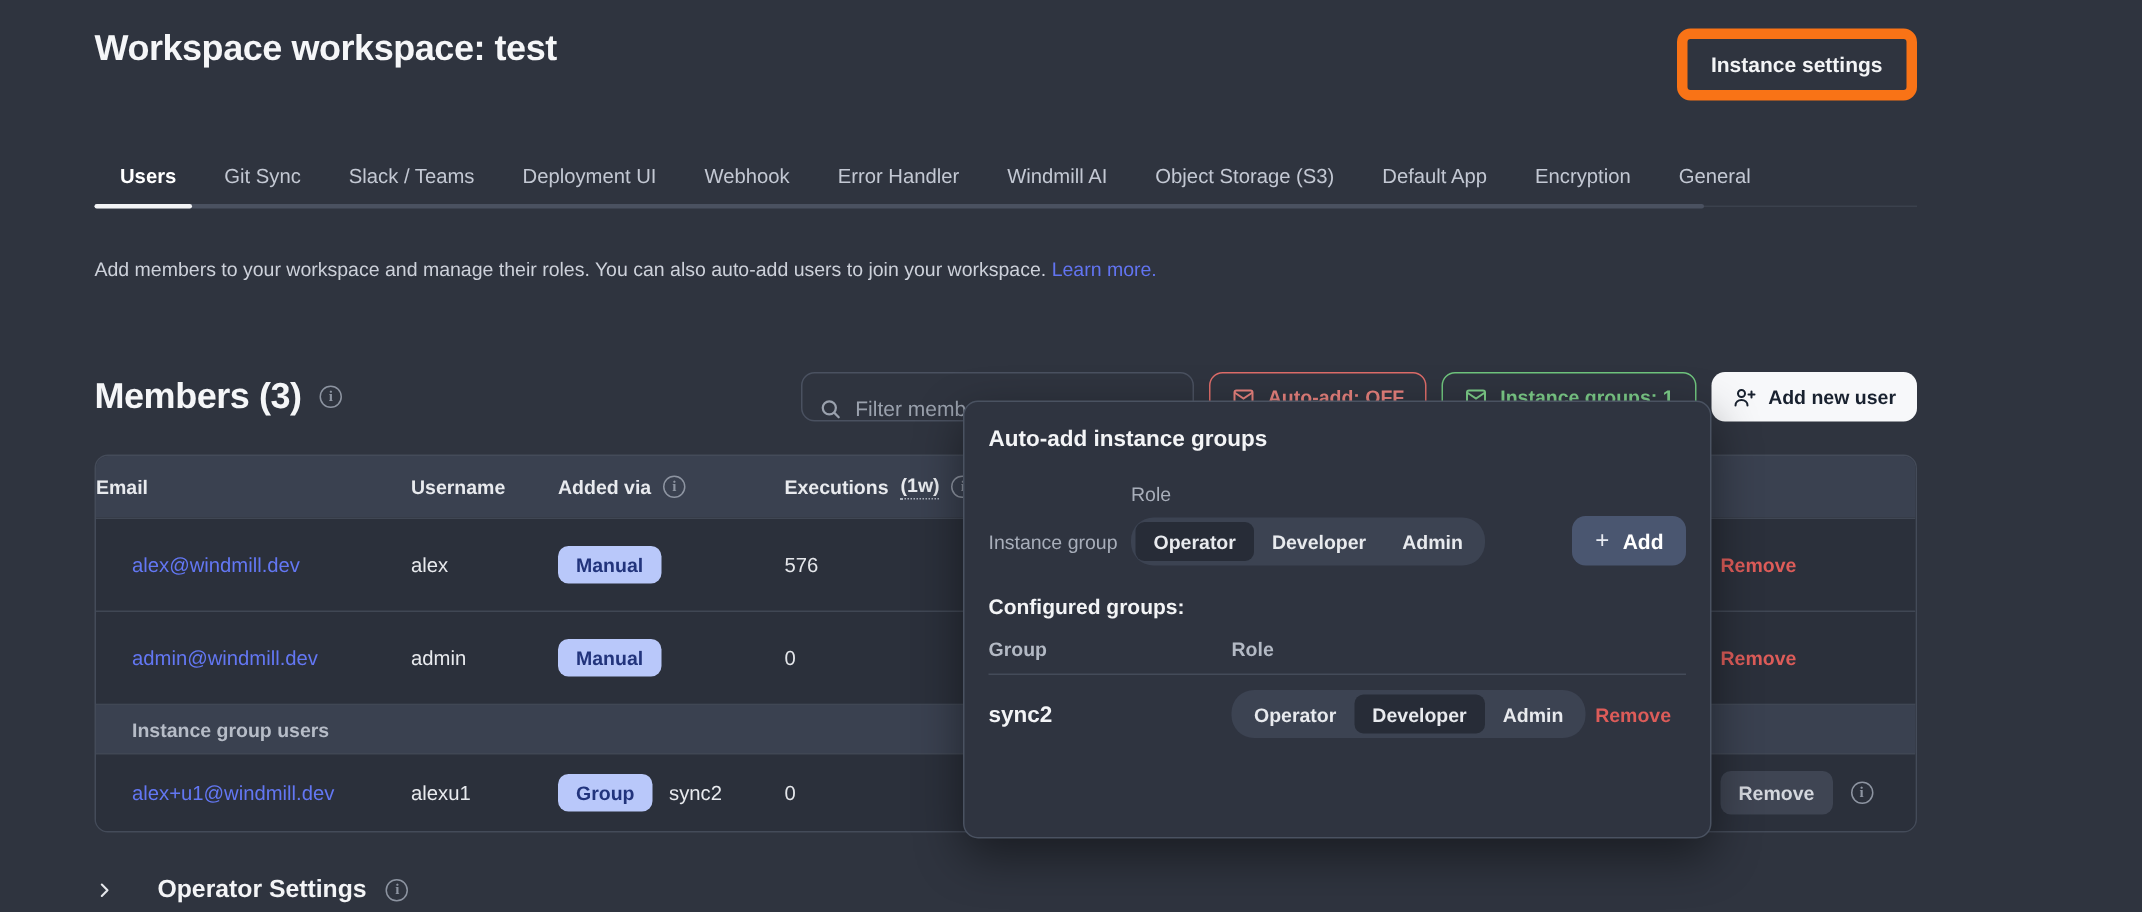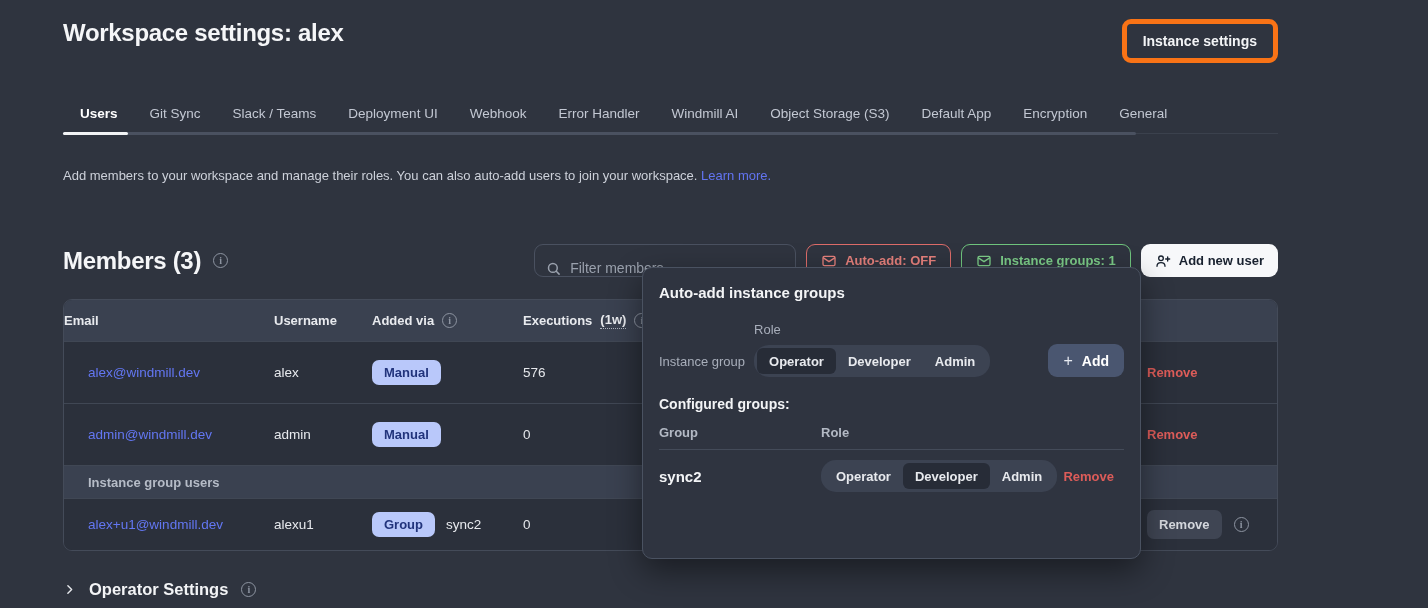--- a/index.html
+++ b/index.html
@@ -10,21 +10,21 @@
     position:relative;
     overflow:hidden;
     color:#e5e7eb;
   }
   .container { position:absolute; left:63px; top:0; width:1215px; }
 
   
   .header-row { display:flex; justify-content:space-between; align-items:flex-start; padding-top:19px; }
   .page-title { font-size:24px; font-weight:700; color:#f5f6f8; letter-spacing:-0.3px; }
   .instance-settings-btn {
-    border:5px solid #f97316; background:transparent; color:#f3f4f6;
+    border:7px solid #f97316; background:transparent; color:#f3f4f6;
     font-weight:700; font-size:14px; padding:9px 16px; border-radius:9px;
     font-family:inherit; cursor:pointer;
   }
 
   
   .tabs { display:flex; margin-top:37px; position:relative; }
   .tab { font-size:13.5px; color:#c3c8d3; padding:6px 16px 14px 16px; cursor:pointer; white-space:nowrap; }
   .tab:first-child { padding-left:17px; }
   .tab.active { color:#ffffff; font-weight:700; }
   .tabs-track { position:absolute; left:0; bottom:0; height:3px; width:1073px; background:#4a5160; border-radius:2px; }
@@ -131,31 +131,31 @@
   .configured-cols { display:flex; margin-top:13px; font-size:13px; font-weight:700; color:#b3b9c4;
                      padding-bottom:9px; border-bottom:1px solid #444b59; }
   .col-group { width:162px; }
   .configured-row { display:flex; align-items:center; margin-top:10px; }
   .configured-group-name { width:162px; font-size:15px; font-weight:700; color:#f3f4f6; }
   .configured-remove { margin-left:auto; margin-right:10px; }
 
   
   .operator-row { margin-top:29px; display:flex; align-items:center; gap:13px; }
   .chevron { color:#e5e7eb; display:flex; align-items:center; cursor:pointer; }
-  .operator-heading { font-size:16.5px; font-weight:700; color:#f3f4f6; }
+  .operator-heading { font-size:16.5px; font-weight:700; color:#f3f4f6;margin-left:16px; }
 
   svg { display:block; }
 </style>
 </head>
 <body>
 
 <div class="container">
 
   <div class="header-row">
-    <div class="page-title">Workspace settings: alex</div>
+    <div class="page-title">Workspace workspace: test</div>
     <button class="instance-settings-btn">Instance settings</button>
   </div>
 
   <div class="tabs">
     <div class="tab active">Users</div>
     <div class="tab">Git Sync</div>
     <div class="tab">Slack / Teams</div>
     <div class="tab">Deployment UI</div>
     <div class="tab">Webhook</div>
     <div class="tab">Error Handler</div>

